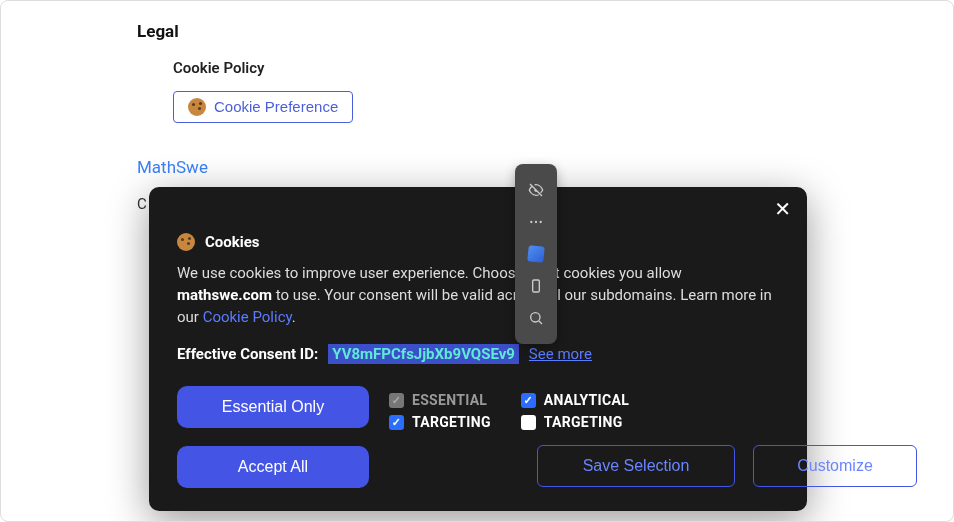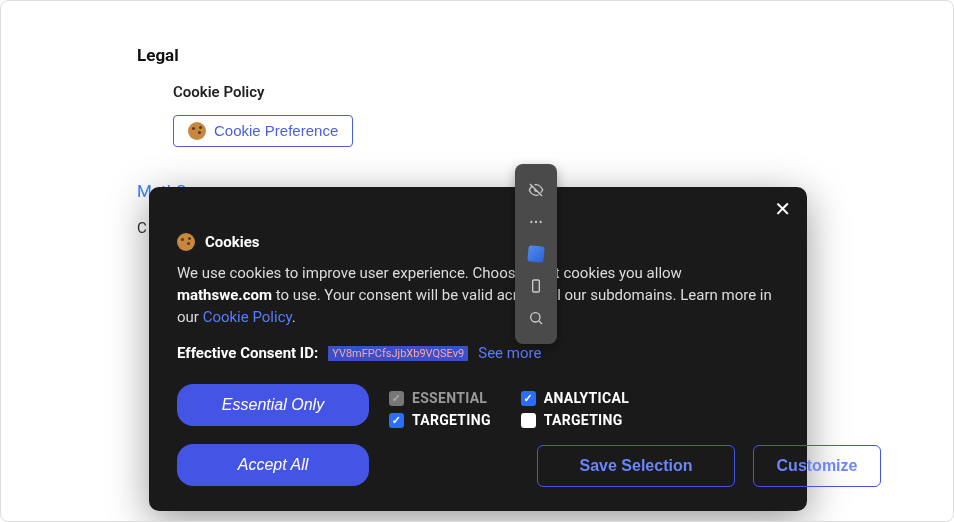--- a/index.html
+++ b/index.html
@@ -17,21 +17,21 @@
       border: 1px solid #ddd;
       border-radius: 8px;
     }
     .page-content {
       padding: 0 0 0 136px;
     }
     .section-heading {
       font-weight: 700;
       font-size: 17px;
       color: #111;
-      margin-top: 44px;
+      margin-top: 20px;
       margin-bottom: 18px;
     }
     .subsection-heading {
       font-weight: 600;
       font-size: 15px;
       color: #222;
       margin-left: 36px;
       margin-bottom: 14px;
     }
     .cookie-pref-btn {
@@ -160,50 +160,50 @@
       align-items: center;
       gap: 10px;
       margin-bottom: 22px;
     }
     .consent-label {
       font-weight: 700;
       font-size: 15px;
     }
     .consent-id {
       background: #3b4fc9;
-      color: #fca5a5;
+      color: #5eead4;
       padding: 1px 4px;
-      font-size: 11px;
-      font-weight: 400;
+      font-size: 15px;
+      font-weight: 700;
     }
     .see-more {
       color: #5B7BFF;
+      text-decoration: underline;
       font-size: 15px;
       cursor: pointer;
     }
     .buttons-row {
       display: flex;
       gap: 20px;
     }
     .left-buttons {
       display: flex;
       flex-direction: column;
       gap: 18px;
       width: 192px;
     }
     .btn-primary {
       background: #4455E6;
       color: #fff;
       border: none;
-      border-radius: 16px;
+      border-radius: 10px;
       font-size: 16px;
       font-weight: 500;
       height: 42px;
       cursor: pointer;
-      font-style: italic;
     }
     .checkboxes {
       display: grid;
       grid-template-columns: auto auto;
       column-gap: 30px;
       row-gap: 6px;
       align-content: start;
       padding-top: 6px;
     }
     .checkbox-item {
@@ -244,26 +244,26 @@
       position: absolute;
       left: 388px;
       bottom: 24px;
     }
     .btn-outline {
       background: transparent;
       color: #6B85FF;
       border: 1px solid #4455E6;
       border-radius: 6px;
       font-size: 16px;
-      font-weight: 700;
+      font-weight: 400;
       height: 42px;
       width: 198px;
       cursor: pointer;
     }
-    .btn-outline.small { width: 128px; }
+    .btn-outline.small { width: 164px; }
     
     .floating-toolbar {
       position: absolute;
       left: 514px;
       top: 163px;
       width: 42px;
       background: #4a4a4a;
       border-radius: 8px;
       box-shadow: 0 4px 12px rgba(0,0,0,0.3);
       display: flex;

